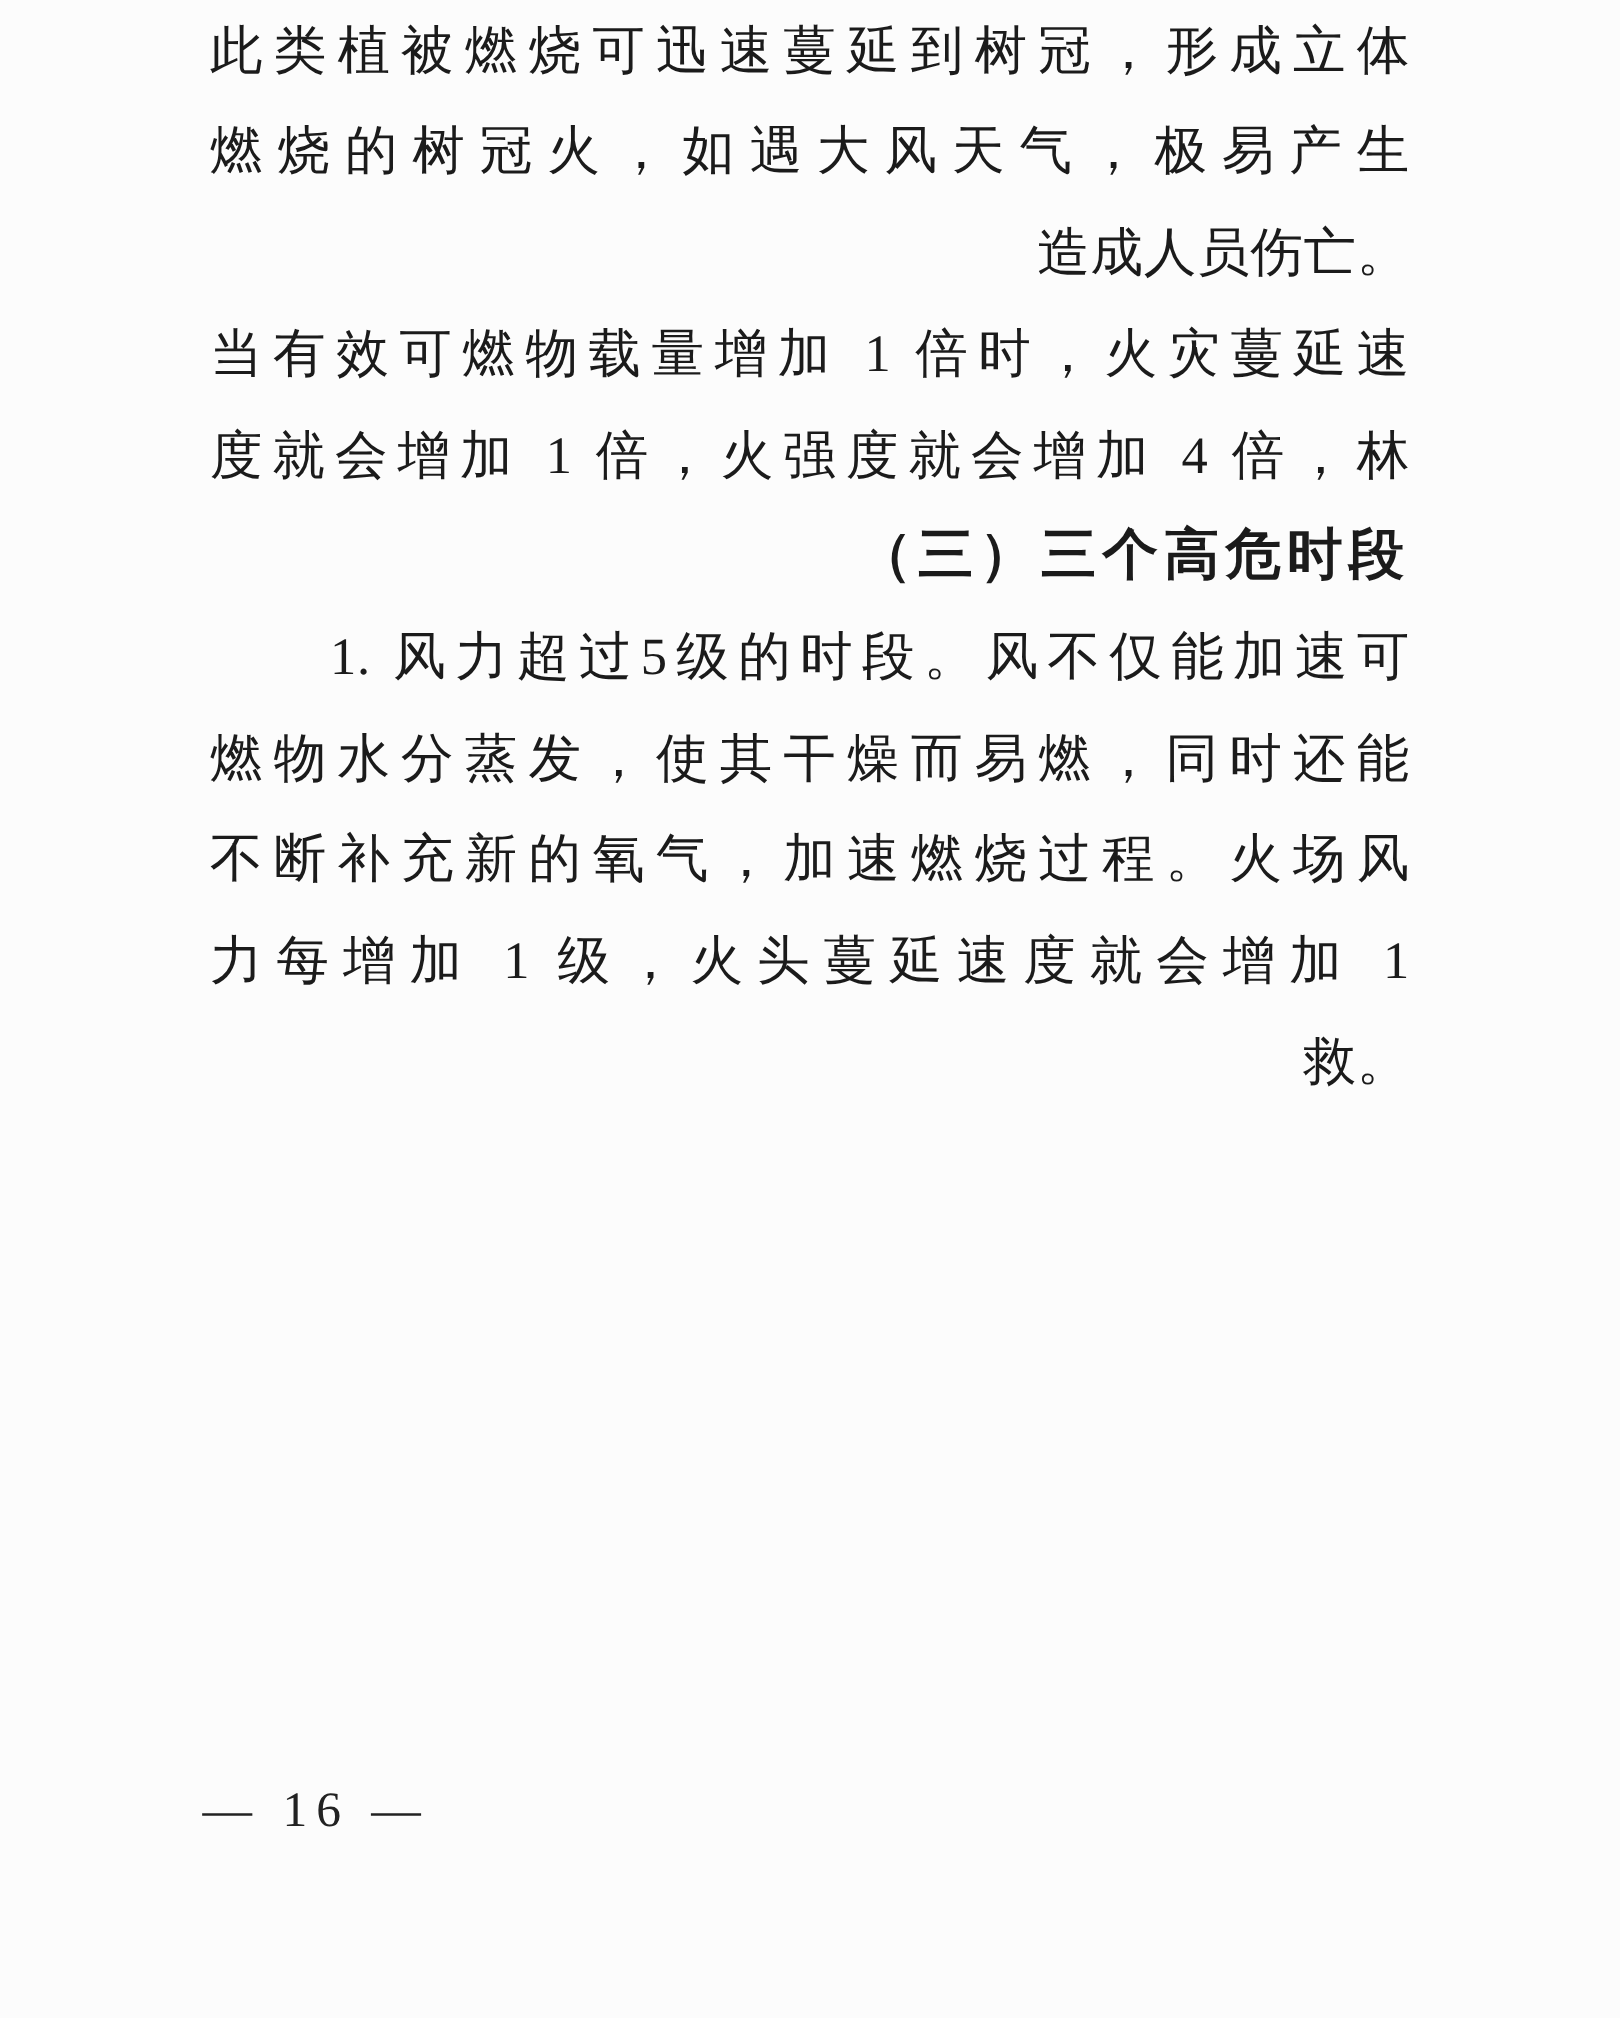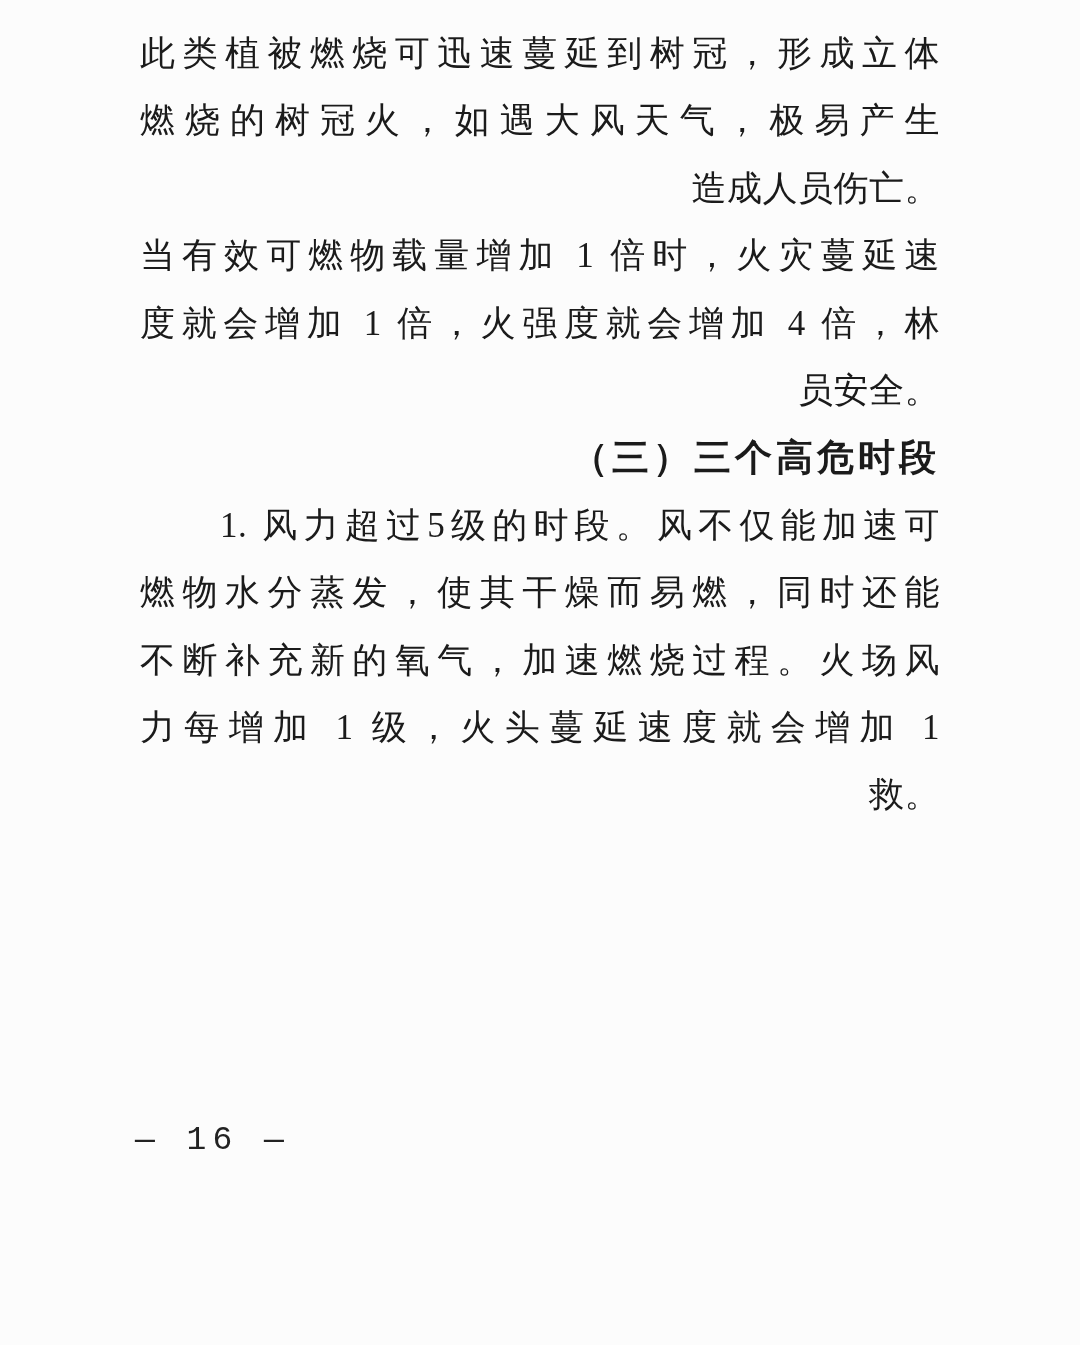--- a/index.html
+++ b/index.html
@@ -11,21 +11,21 @@
     height: 1345px;
     background: #fcfcfc;
     position: relative;
     overflow: hidden;
     font-family: "Liberation Serif", "DejaVu Serif", serif;
     color: #1b1b1b;
   }
   .page {
     position: absolute;
     left: 140px;
-    top: 20px;
+    top: 0;
     width: 800px;
     font-family: Liberation Serif, serif;
   }
   .para {
     margin: 0;
     padding: 0;
   }
   .line {
     font-size: 35px;
     line-height: 67.4px;
@@ -45,42 +45,40 @@
     padding-left: 80px;
   }
   .para.heading .line {
     font-weight: bold;
     font-size: 37px;
     letter-spacing: 4px;
   }
   .pagenum {
     position: absolute;
     left: 135px;
-    top: 1117px;
+    top: 1183px;
     font-size: 33px;
     line-height: 48px;
     letter-spacing: 6px;
     color: #222;
-    font-family: Liberation Mono, monospace;
   }
 </style>
 </head>
 <body>
 
 <div class="page">
   <div id="text-block">
       <div class="para body">
         <div class="line just">此类植被燃烧可迅速蔓延到树冠，形成立体</div>
         <div class="line just">燃烧的树冠火，如遇大风天气，极易产生</div>
         <div class="line">造成人员伤亡。</div>
       </div>
       <div class="para body">
         <div class="line just">当有效可燃物载量增加 1 倍时，火灾蔓延速</div>
         <div class="line just">度就会增加 1 倍，火强度就会增加 4 倍，林</div>
-        <div class="line">员安全。</div>
       </div>
       <div class="para heading">
         <div class="line indent">（三）三个高危时段</div>
       </div>
       <div class="para body">
         <div class="line just indent">1. 风力超过5级的时段。风不仅能加速可</div>
         <div class="line just">燃物水分蒸发，使其干燥而易燃，同时还能</div>
         <div class="line just">不断补充新的氧气，加速燃烧过程。火场风</div>
         <div class="line just">力每增加 1 级，火头蔓延速度就会增加 1</div>
         <div class="line">救。</div>

